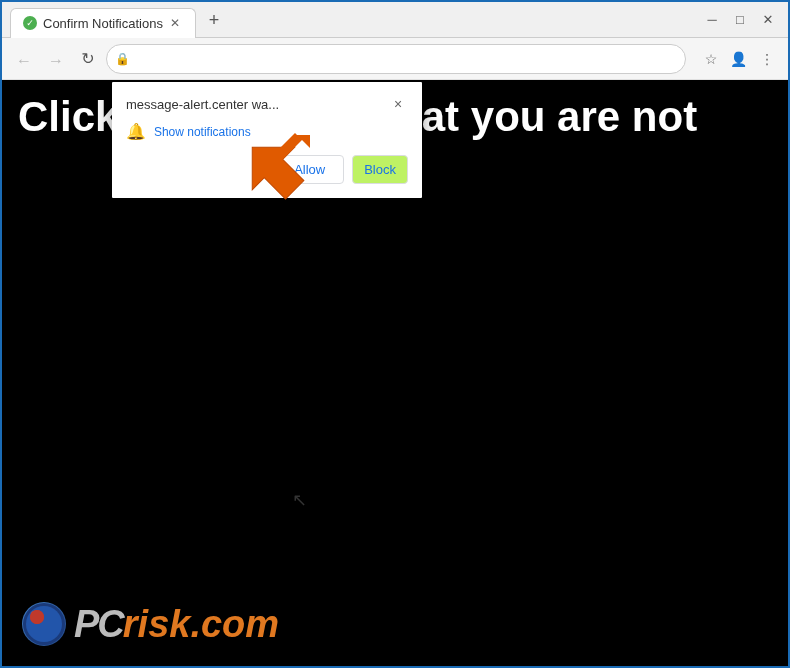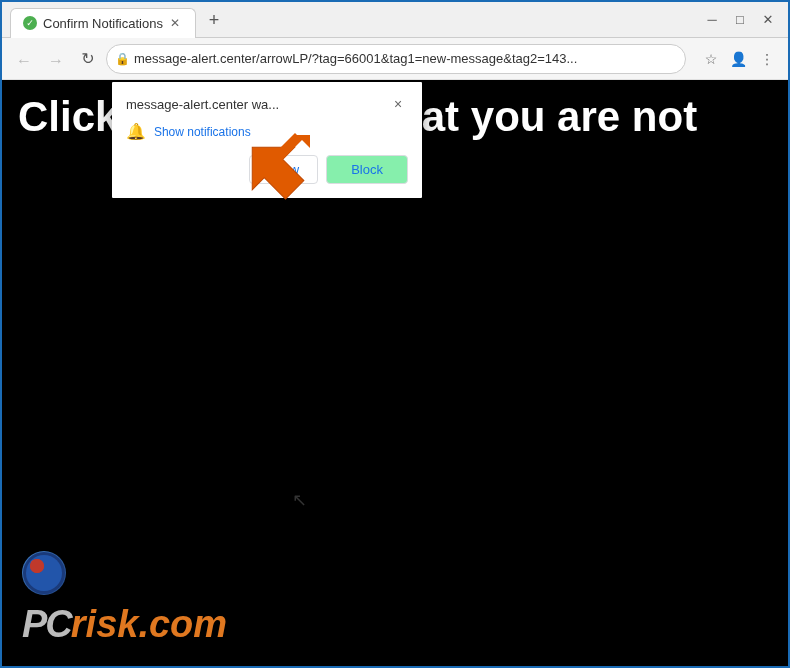--- a/index.html
+++ b/index.html
@@ -101,23 +101,22 @@
       white-space: nowrap;
       overflow: hidden;
     }
 
     
     .pcrisk-logo {
       position: absolute;
       bottom: 20px;
       left: 20px;
       display: flex;
-      align-items: flex-start;
+      align-items: flex-end;
       gap: 8px;
-      flex-direction: column;
     }
     .pcrisk-ball {
       width: 44px; height: 44px; border-radius: 50%;
       background: radial-gradient(circle at 35% 35%, #4a90d9, #1a3a7a);
       position: relative;
       display: flex; align-items: center; justify-content: center;
     }
     .pcrisk-ball::before {
       content: ''; position: absolute;
       width: 14px; height: 14px; border-radius: 50%;
@@ -171,24 +170,24 @@
       padding: 6px 18px;
       border: 1px solid #dadce0;
       border-radius: 4px;
       background: #fff;
       color: #1a73e8;
       font-size: 13px;
       font-weight: 500;
       cursor: pointer;
     }
     .btn-block {
-      padding: 6px 24px;
+      padding: 6px 11px;
       border: 1px solid #dadce0;
       border-radius: 4px;
-      background: #86efac;
+      background: #bef264;
       color: #1a73e8;
       font-size: 13px;
       font-weight: 500;
       cursor: pointer;
     }
 
     
     .arrow-overlay {
       position: absolute;
       top: 50px;
@@ -233,21 +232,20 @@
       <span>←</span>
     </div>
     <div class="nav-btn disabled">
       <span>→</span>
     </div>
     <div class="nav-btn">
       <span>↻</span>
     </div>
     <div class="url-bar">
       <span class="url-lock">🔒</span>
-      <span class="url-text">message-alert.center/arrowLP/?tag=66001&amp;tag1=new-message&amp;tag2=143...</span>
     </div>
     <div class="url-actions">
       <div class="url-icon-btn">☆</div>
       <div class="url-icon-btn">👤</div>
       <div class="url-icon-btn">⋮</div>
     </div>
   </div>
 
   <div class="page">
 

